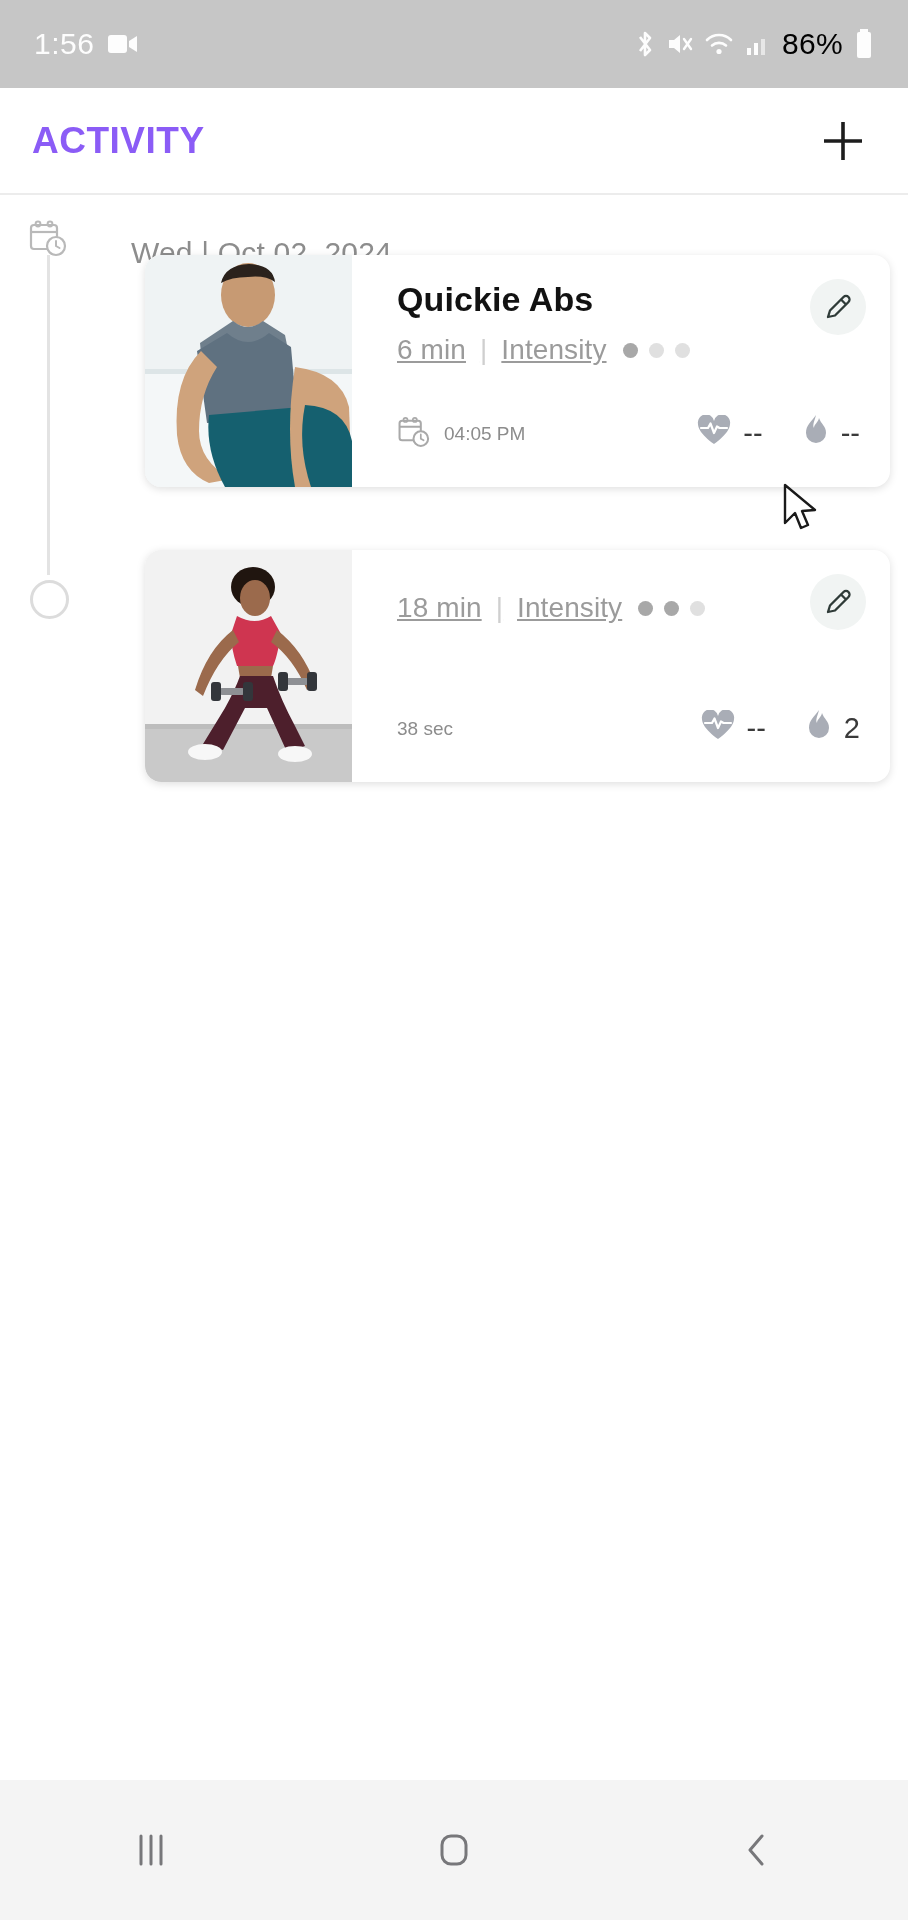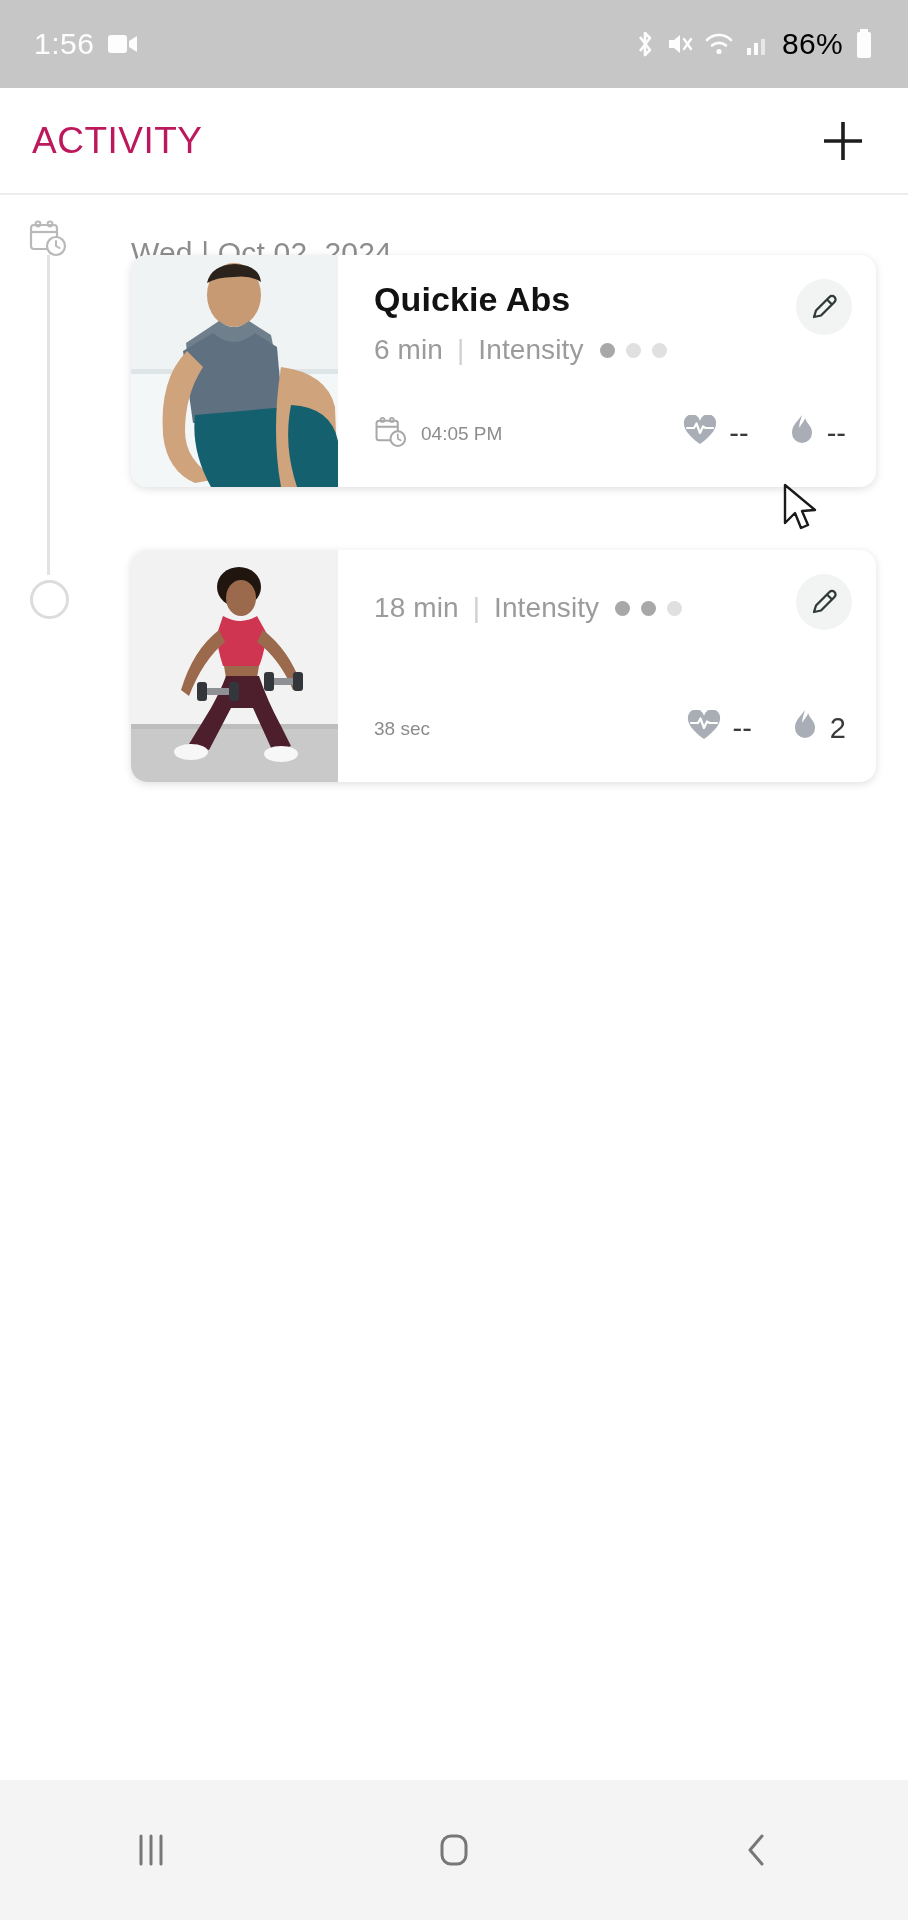--- a/index.html
+++ b/index.html
@@ -30,22 +30,22 @@
   
   .app-header {
     position: absolute; top: 88px; left: 0;
     width: 908px; height: 107px;
     background: #ffffff;
     display: flex; align-items: center;
     padding: 0 32px;
     border-bottom: 2px solid #ececec;
   }
   .app-title {
-    font-size: 37px; font-weight: normal;
-    letter-spacing: .5px; color: #be185d;
+    font-size: 37px; font-weight: bold;
+    letter-spacing: .5px; color: #8b5cf6;
   }
   .add-btn {
     margin-left: auto;
     width: 66px; height: 66px;
     display: flex; align-items: center; justify-content: center;
   }
 
   
   .content { position: absolute; top: 195px; left: 0; width: 908px; height: 1585px; background: #ffffff; padding-left: 36px; }
 
@@ -64,26 +64,26 @@
   .rail-top-icon { position: absolute; left: 4px; top: 23px; }
   .rail-dot {
     position: absolute; left: 6px; top: 385px;
     width: 39px; height: 39px;
     border: 3px solid #dcdcdc; border-radius: 50%;
     background: #ffffff;
   }
 
   
   .card {
-    position: absolute; left: 131px;
+    position: absolute; left: 145px;
     width: 745px; height: 232px;
     background: #ffffff;
     border-radius: 16px;
     box-shadow: 0 2px 9px rgba(0,0,0,0.13);
-    display: flex; overflow: hidden;
+    display: flex; overflow: hidden; gap: 9px;
   }
   #card-0 { top: 60px; }
   #card-1 { top: 355px; }
 
   .card-thumb {
     width: 207px; height: 232px;
     flex: 0 0 207px;
     position: relative; overflow: hidden;
     border-radius: 16px 0 0 16px;
   }
@@ -93,20 +93,21 @@
   }
   .card-title {
     font-size: 34px; font-weight: bold; color: #121212;
     letter-spacing: .1px; line-height: 1.1;
   }
   .card-sub {
     margin-top: 16px;
     font-size: 28px; color: #9b9b9b;
     display: flex; align-items: center; gap: 0px;
     letter-spacing: .1px;
+    text-decoration: underline;
   }
   .sub-sep { margin: 0 14px; color: #cfcfcf; }
   .dots { display: inline-flex; align-items: center; gap: 11px; margin-left: 16px; }
   .dot { width: 15px; height: 15px; border-radius: 50%; background: #e0e0e0; }
   .dot.on { background: #a8a8a8; }
 
   .card-foot {
     position: absolute; left: 36px; right: 30px; bottom: 34px;
     display: flex; align-items: center;
   }

